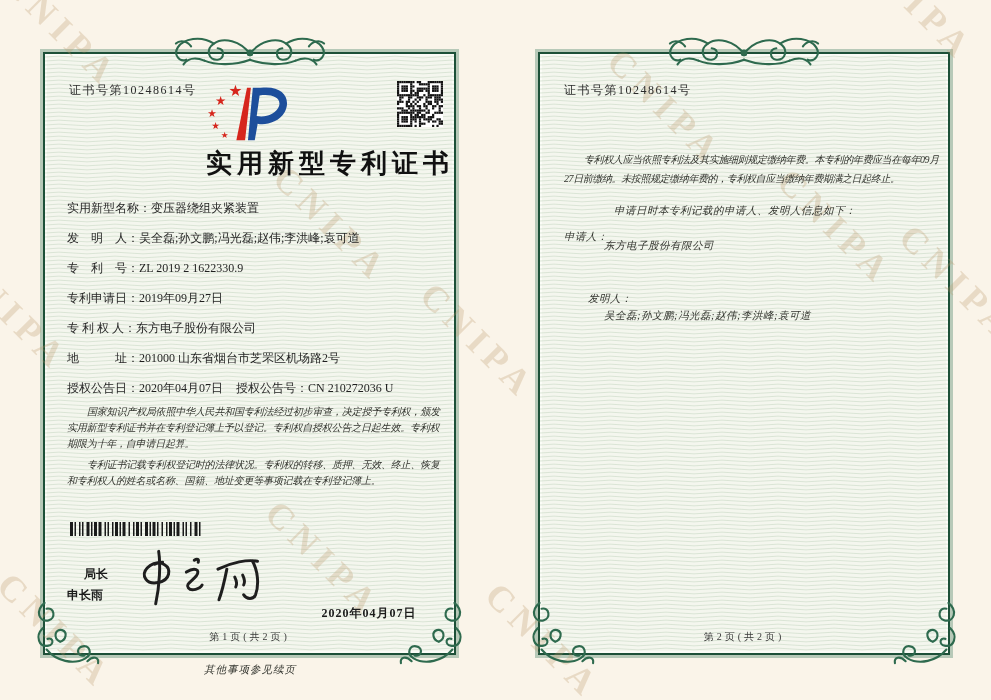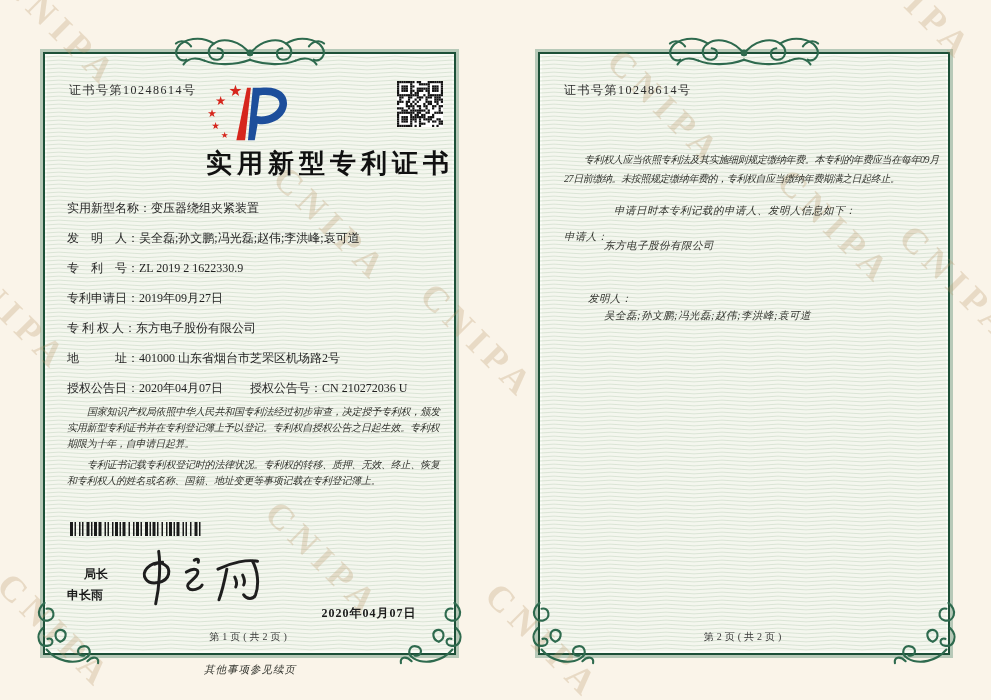--- a/index.html
+++ b/index.html
@@ -23,21 +23,21 @@
   .orn-br{right:-14px;bottom:-16px;transform:scaleX(-1);}
   
   .certno{position:absolute;left:24px;top:28px;font-size:12px;letter-spacing:1.5px;color:#2b2b2b;}
   .logo{position:absolute;left:158px;top:28px;width:88px;height:62px;}
   .qr{position:absolute;left:352px;top:27px;width:46px;height:46px;background:#fff;}
   .cert-title{position:absolute;left:0;top:92px;width:100%;text-align:right;
               font-size:26px;font-weight:bold;letter-spacing:5px;color:#111;}
   .frow{position:absolute;left:22px;width:376px;font-size:12px;white-space:nowrap;color:#272727;}
   .flabel{display:inline-block;color:#272727;}
   .fvalue{color:#1f1f1f;}
-  .fpair2{margin-left:27px;text-align:right;}
+  .fpair2{margin-left:13px;text-align:right;}
   .legal{position:absolute;left:22px;top:350px;width:380px;font-size:10px;line-height:16px;
          font-style:italic;letter-spacing:-0.2px;color:#33352f;}
   .legal p{margin:0 0 5px 0;text-indent:2em;}
   .barcode{position:absolute;left:25px;top:468px;width:134px;height:14px;overflow:hidden;}
   .signer-title{position:absolute;left:22px;top:512px;font-family:Liberation Serif, serif;
                 font-size:12px;font-weight:bold;color:#1c1c1c;margin-left:17px;}
   .signer-name{position:absolute;left:22px;top:533px;font-family:"Liberation Sans","DejaVu Sans",sans-serif;
                font-size:12px;font-weight:bold;color:#1c1c1c;}
   .sig{position:absolute;left:86px;top:492px;width:168px;height:70px;}
   .issue-date{position:absolute;left:248px;top:551px;width:152px;text-align:center;
@@ -533,21 +533,21 @@
       <div class="frow" style="top:206px">
         <span class="flabel">专　利　号：</span><span class="fvalue">ZL 2019 2 1622330.9</span>
       </div>
       <div class="frow" style="top:236px">
         <span class="flabel">专利申请日：</span><span class="fvalue">2019年09月27日</span>
       </div>
       <div class="frow" style="top:266px">
         <span class="flabel">专 利 权 人：</span><span class="fvalue">东方电子股份有限公司</span>
       </div>
       <div class="frow" style="top:296px">
-        <span class="flabel">地　　　址：</span><span class="fvalue">401000 山东省烟台市芝罘区机场路2号</span>
+        <span class="flabel">地　　　址：</span><span class="fvalue">201000 山东省烟台市芝罘区机场路2号</span>
       </div>
       <div class="frow" style="top:326px">
         <span class="flabel">授权公告日：</span><span class="fvalue">2020年04月07日</span><span class="fpair2"><span class="flabel">授权公告号：</span><span class="fvalue">CN 210272036 U</span></span>
       </div>
 
       <div class="legal">
         <p>国家知识产权局依照中华人民共和国专利法经过初步审查，决定授予专利权，颁发实用新型专利证书并在专利登记簿上予以登记。专利权自授权公告之日起生效。专利权期限为十年，自申请日起算。</p>
         <p>专利证书记载专利权登记时的法律状况。专利权的转移、质押、无效、终止、恢复和专利权人的姓名或名称、国籍、地址变更等事项记载在专利登记簿上。</p>
       </div>
 

